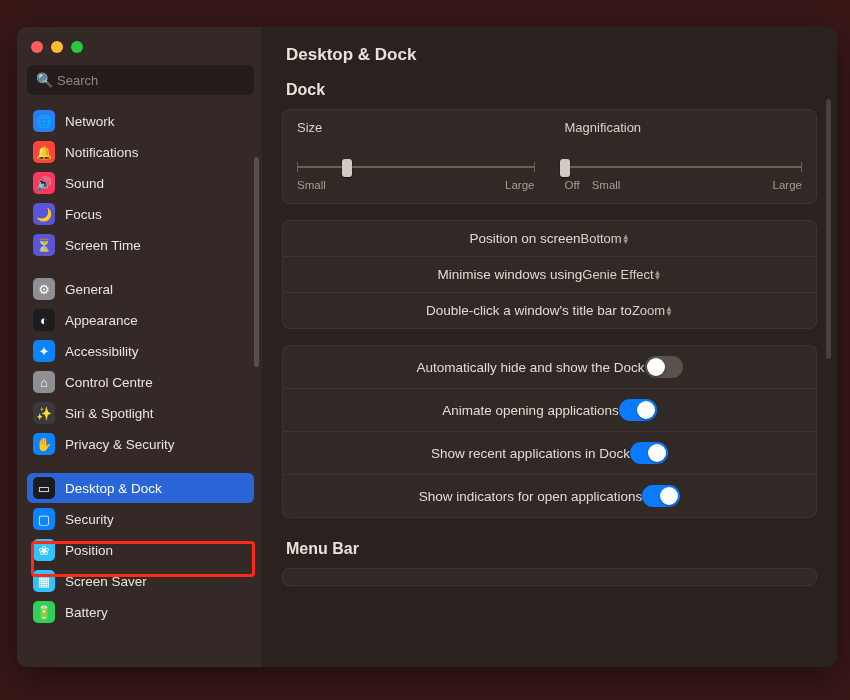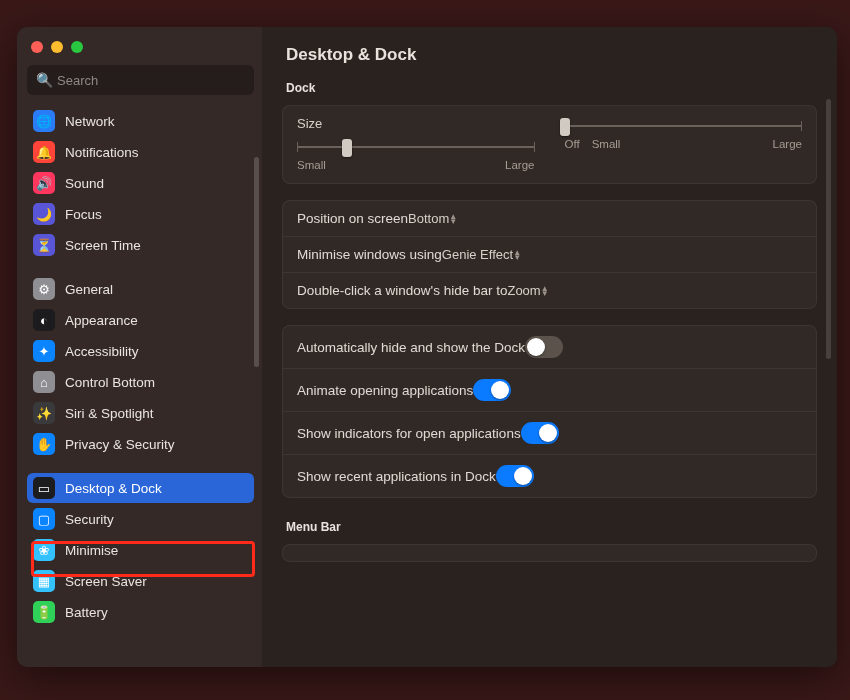--- a/index.html
+++ b/index.html
@@ -39,27 +39,27 @@
   }
   .highlight-box{
     position:absolute; border:3px solid #ff2a1a; border-radius:4px;
     pointer-events:none;
   }
   
   .main{ flex:1; background:#29221f; display:flex; flex-direction:column; color:#e8e2dd; position:relative;}
   .main-title{ font-size:17px; font-weight:700; padding:18px 24px 10px 24px; }
   .main-scroll{ flex:1; overflow:hidden; padding:0 20px 10px 20px; }
   .main-scrollbar{ position:absolute; right:6px; top:72px; width:5px; height:260px; background:rgba(255,255,255,0.14); border-radius:3px;}
-  .section-label{ font-size:12px; font-weight:600; padding:6px 4px 10px 4px; }
+  .section-label{ font-size:16px; font-weight:600; padding:6px 4px 10px 4px; }
   .panel{
     background: rgba(255,255,255,0.035); border:1px solid rgba(255,255,255,0.06);
     border-radius:8px; margin-bottom:16px;
   }
   .row{
-    display:flex; align-items:center; justify-content:flex-start;
+    display:flex; align-items:center; justify-content:center;
     padding:10px 14px; font-size:13.5px; color:#e0dad4;
   }
   .row + .row{ border-top:1px solid rgba(255,255,255,0.06); }
   .popup{
     display:flex; align-items:center; color:#d7d0c9; font-size:13px;
   }
   .popup .chev{ color:#9d948c; display:inline-flex; flex-direction:column; line-height:5px; font-size:8px;}
   .toggle{
     width:38px; height:22px; border-radius:11px; position:relative;
     background:#5a524b;
@@ -67,21 +67,21 @@
   .toggle.on{ background:#0a7aff; }
   .toggle .knob{
     width:18px; height:18px; border-radius:50%; background:#fff;
     position:absolute; top:2px; left:2px; box-shadow:0 1px 2px rgba(0,0,0,.4);
   }
   .toggle.on .knob{ left:18px; }
   
   .sliders{ padding:10px 14px 12px 14px; }
   .slider-pair{ display:flex; gap:30px; }
   .slider-col{ flex:1; }
-  .slider-col .lab{ font-size:13px; color:#d9d2cb; margin-bottom:6px; }
+  .slider-col .lab{ font-size:13px; color:#d9d2cb; margin-bottom:22px; }
   .track{
     position:relative; height:20px; margin-bottom:2px;
   }
   .track .line{
     position:absolute; left:0; right:0; top:9px; height:2px;
     background:#6a615a;
   }
   .track .tick{ position:absolute; top:5px; width:1px; height:10px; background:#6a615a;}
   .tick.l{left:0}.tick.r{right:0}
   .track .thumb{
@@ -135,42 +135,42 @@
         <div class="sb-item">
           <span class="ic" style="background: rgb(28, 28, 30);">◐</span>
           <span>Appearance</span>
         </div>
         <div class="sb-item">
           <span class="ic" style="background: rgb(10, 132, 255);">✦</span>
           <span>Accessibility</span>
         </div>
         <div class="sb-item">
           <span class="ic" style="background: rgb(142, 142, 147);">⌂</span>
-          <span>Control Bottom</span>
+          <span>Control Centre</span>
         </div>
         <div class="sb-item">
           <span class="ic" style="background: rgb(58, 58, 60);">✨</span>
           <span>Siri &amp; Spotlight</span>
         </div>
         <div class="sb-item">
           <span class="ic" style="background: rgb(10, 132, 255);">✋</span>
           <span>Privacy &amp; Security</span>
         </div>
         <div style="height: 12px;"></div>
         <div class="sb-item selected">
           <span class="ic" style="background: rgb(28, 28, 30);">▭</span>
           <span>Desktop &amp; Dock</span>
         </div>
         <div class="sb-item">
           <span class="ic" style="background: rgb(10, 132, 255);">▢</span>
           <span>Security</span>
         </div>
         <div class="sb-item">
           <span class="ic" style="background: rgb(52, 194, 255);">❀</span>
-          <span>Minimise</span>
+          <span>Position</span>
         </div>
         <div class="sb-item">
           <span class="ic" style="background: rgb(52, 194, 255);">▦</span>
           <span>Screen Saver</span>
         </div>
         <div class="sb-item">
           <span class="ic" style="background: rgb(48, 209, 88);">🔋</span>
           <span>Battery</span>
         </div>
       </div>
@@ -195,20 +195,21 @@
                   <div class="tick l"></div>
                   <div class="tick r"></div>
                 <div class="thumb" id="size-thumb" style="left: calc(21% - 5px);"></div>
               </div>
               <div class="endlabels">
                 <span>Small</span>
                 <span>Large</span>
               </div>
             </div>
             <div class="slider-col mag">
+              <div class="lab">Magnification</div>
               <div class="track">
                 <div class="line"></div>
                   <div class="tick l"></div>
                   <div class="tick r"></div>
                 <div class="thumb" id="mag-thumb" style="left: calc(0% - 5px);"></div>
               </div>
               <div class="endlabels">
                 <span style="display:flex;gap:12px">
                   <span>Off</span>
                   <span>Small</span>
@@ -235,21 +236,21 @@
           <span>Minimise windows using</span>
           <span class="popup">
             <span>Genie Effect</span>
             <span class="chev">
                 <span>▲</span>
                 <span>▼</span>
               </span>
           </span>
         </div>
         <div class="row">
-          <span>Double-click a window's hide bar to</span>
+          <span>Double-click a window's title bar to</span>
           <span class="popup">
             <span>Zoom</span>
             <span class="chev">
                 <span>▲</span>
                 <span>▼</span>
               </span>
           </span>
         </div>
       </div>
 
@@ -260,28 +261,28 @@
               <span class="knob"></span>
             </span>
         </div>
         <div class="row">
           <span>Animate opening applications</span>
           <span class="toggle on" id="tgl-animate">
               <span class="knob"></span>
             </span>
         </div>
         <div class="row">
+          <span>Show recent applications in Dock</span>
+          <span class="toggle on" id="tgl-recent">
+              <span class="knob"></span>
+            </span>
+        </div>
+        <div class="row">
           <span>Show indicators for open applications</span>
           <span class="toggle on" id="tgl-indicators">
-              <span class="knob"></span>
-            </span>
-        </div>
-        <div class="row">
-          <span>Show recent applications in Dock</span>
-          <span class="toggle on" id="tgl-recent">
               <span class="knob"></span>
             </span>
         </div>
       </div>
 
       <div class="section-label">Menu Bar</div>
       <div class="panel" style="height:18px"></div>
 
     </div>
     <div class="main-scrollbar"></div>

